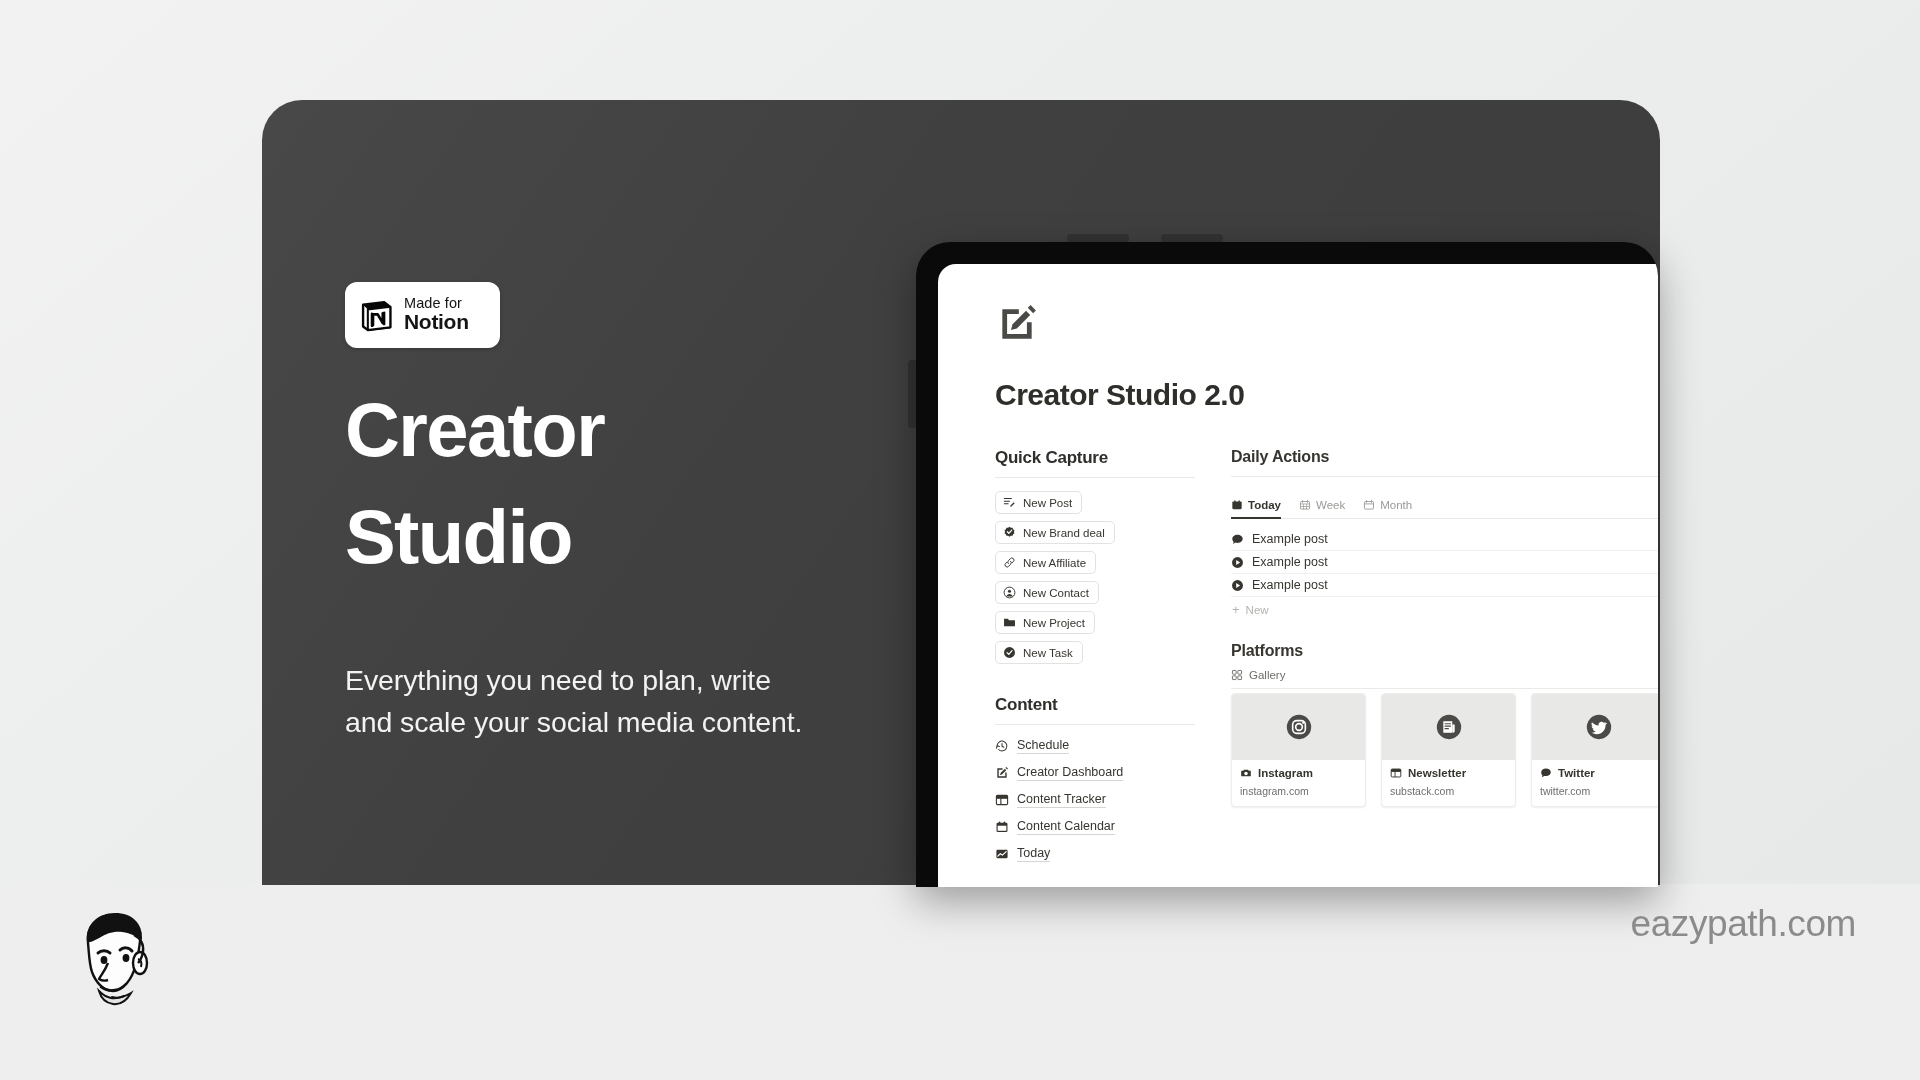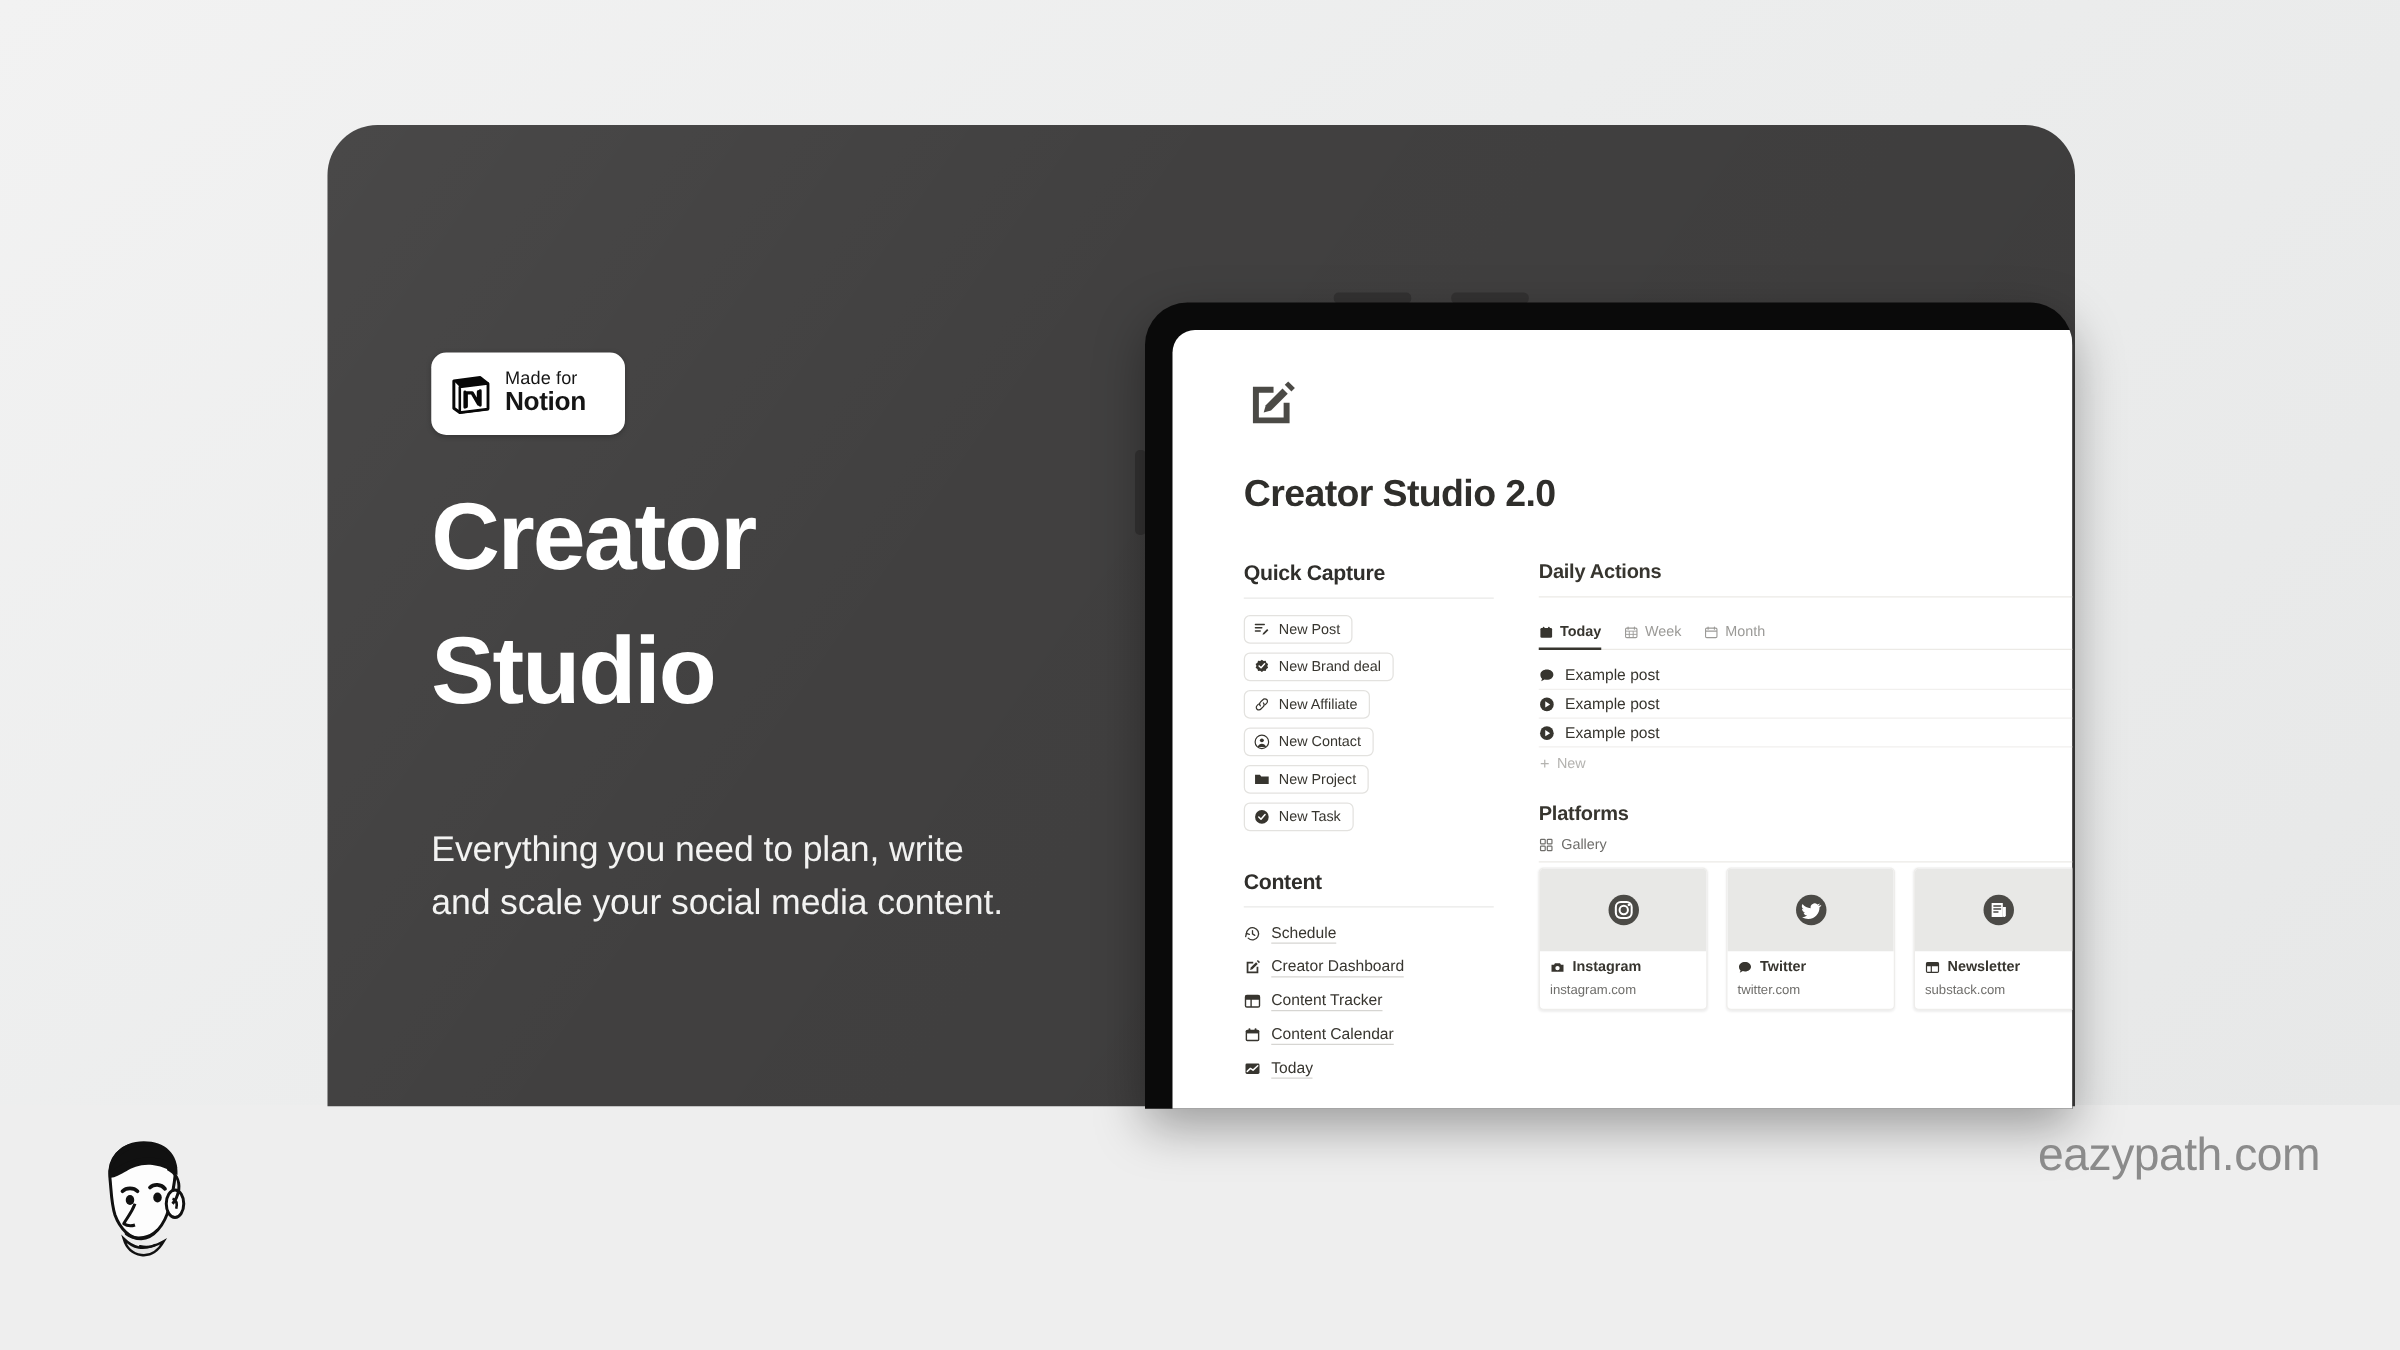--- a/index.html
+++ b/index.html
@@ -475,38 +475,20 @@
                   </div>
                   <div class="pcard-body">
                     <div class="pcard-name">
                       <svg class="ico" viewBox="0 0 20 20">
                         <path d="M2 6.2h3.4l1.2-1.8h6.8l1.2 1.8H18v9.4H2z" fill="#37352f"></path>
                         <circle cx="10" cy="10.8" r="2.9" fill="#fff"></circle>
                       </svg>
                       <span>Instagram</span>
                     </div>
                     <div class="pcard-url">instagram.com</div>
-                  </div>
-                </div>
-
-                <div class="pcard">
-                  <div class="pcard-thumb">
-                    <svg class="ico" viewBox="0 0 32 32">
-                      <circle cx="16" cy="16" r="15" fill="#4b4a46"></circle>
-                      <path d="M25 11.2c-.7.3-1.4.5-2.2.6.8-.5 1.4-1.2 1.7-2.1-.7.4-1.6.8-2.5 1a3.9 3.9 0 0 0-6.6 3.5c-3.2-.2-6.1-1.7-8-4.1a3.9 3.9 0 0 0 1.2 5.2c-.6 0-1.2-.2-1.7-.5 0 1.9 1.3 3.4 3.1 3.8-.5.2-1.1.2-1.7.1a3.9 3.9 0 0 0 3.6 2.7A7.9 7.9 0 0 1 7 23.1a11 11 0 0 0 6 1.8c7.2 0 11.1-6 11.1-11.1v-.5c.8-.6 1.4-1.3 1.9-2.1z" fill="#fff"></path>
-                    </svg>
-                  </div>
-                  <div class="pcard-body">
-                    <div class="pcard-name">
-                      <svg class="ico" viewBox="0 0 20 20">
-                        <path d="M10 2.6c4.5 0 8 2.8 8 6.3 0 3.5-3.5 6.3-8 6.3-1 0-2-.14-2.9-.4L3 17l1.1-3.1C2.8 12.7 2 11 2 8.9c0-3.5 3.5-6.3 8-6.3z" fill="#37352f"></path>
-                      </svg>
-                      <span>Twitter</span>
-                    </div>
-                    <div class="pcard-url">twitter.com</div>
                   </div>
                 </div>
 
                 <div class="pcard">
                   <div class="pcard-thumb">
                     <svg class="ico" viewBox="0 0 32 32">
                       <circle cx="16" cy="16" r="15" fill="#4b4a46"></circle>
                       <path d="M9 9h11v14H9z" fill="#fff"></path>
                       <path d="M20 13h3v8.2a1.8 1.8 0 0 1-3 1.3z" fill="#fff"></path>
                       <path d="M11.2 12h6.6M11.2 15h6.6M11.2 18h4" stroke="#4b4a46" stroke-width="1.5" stroke-linecap="round"></path>
@@ -518,20 +500,38 @@
                         <rect x="2" y="3.4" width="16" height="13.2" rx="1.6" fill="none" stroke="#37352f" stroke-width="1.6"></rect>
                         <path d="M2 7.4h16M8.4 7.4v9.2" stroke="#37352f" stroke-width="1.6"></path>
                         <rect x="2" y="3.4" width="16" height="4" fill="#37352f"></rect>
                       </svg>
                       <span>Newsletter</span>
                     </div>
                     <div class="pcard-url">substack.com</div>
                   </div>
                 </div>
 
+                <div class="pcard">
+                  <div class="pcard-thumb">
+                    <svg class="ico" viewBox="0 0 32 32">
+                      <circle cx="16" cy="16" r="15" fill="#4b4a46"></circle>
+                      <path d="M25 11.2c-.7.3-1.4.5-2.2.6.8-.5 1.4-1.2 1.7-2.1-.7.4-1.6.8-2.5 1a3.9 3.9 0 0 0-6.6 3.5c-3.2-.2-6.1-1.7-8-4.1a3.9 3.9 0 0 0 1.2 5.2c-.6 0-1.2-.2-1.7-.5 0 1.9 1.3 3.4 3.1 3.8-.5.2-1.1.2-1.7.1a3.9 3.9 0 0 0 3.6 2.7A7.9 7.9 0 0 1 7 23.1a11 11 0 0 0 6 1.8c7.2 0 11.1-6 11.1-11.1v-.5c.8-.6 1.4-1.3 1.9-2.1z" fill="#fff"></path>
+                    </svg>
+                  </div>
+                  <div class="pcard-body">
+                    <div class="pcard-name">
+                      <svg class="ico" viewBox="0 0 20 20">
+                        <path d="M10 2.6c4.5 0 8 2.8 8 6.3 0 3.5-3.5 6.3-8 6.3-1 0-2-.14-2.9-.4L3 17l1.1-3.1C2.8 12.7 2 11 2 8.9c0-3.5 3.5-6.3 8-6.3z" fill="#37352f"></path>
+                      </svg>
+                      <span>Twitter</span>
+                    </div>
+                    <div class="pcard-url">twitter.com</div>
+                  </div>
+                </div>
+
               </div>
             </div>
           </div>
         </div>
 
       </div>
     </div>
   </div>
 
   <svg id="avatar-logo" viewBox="0 0 96 118">

